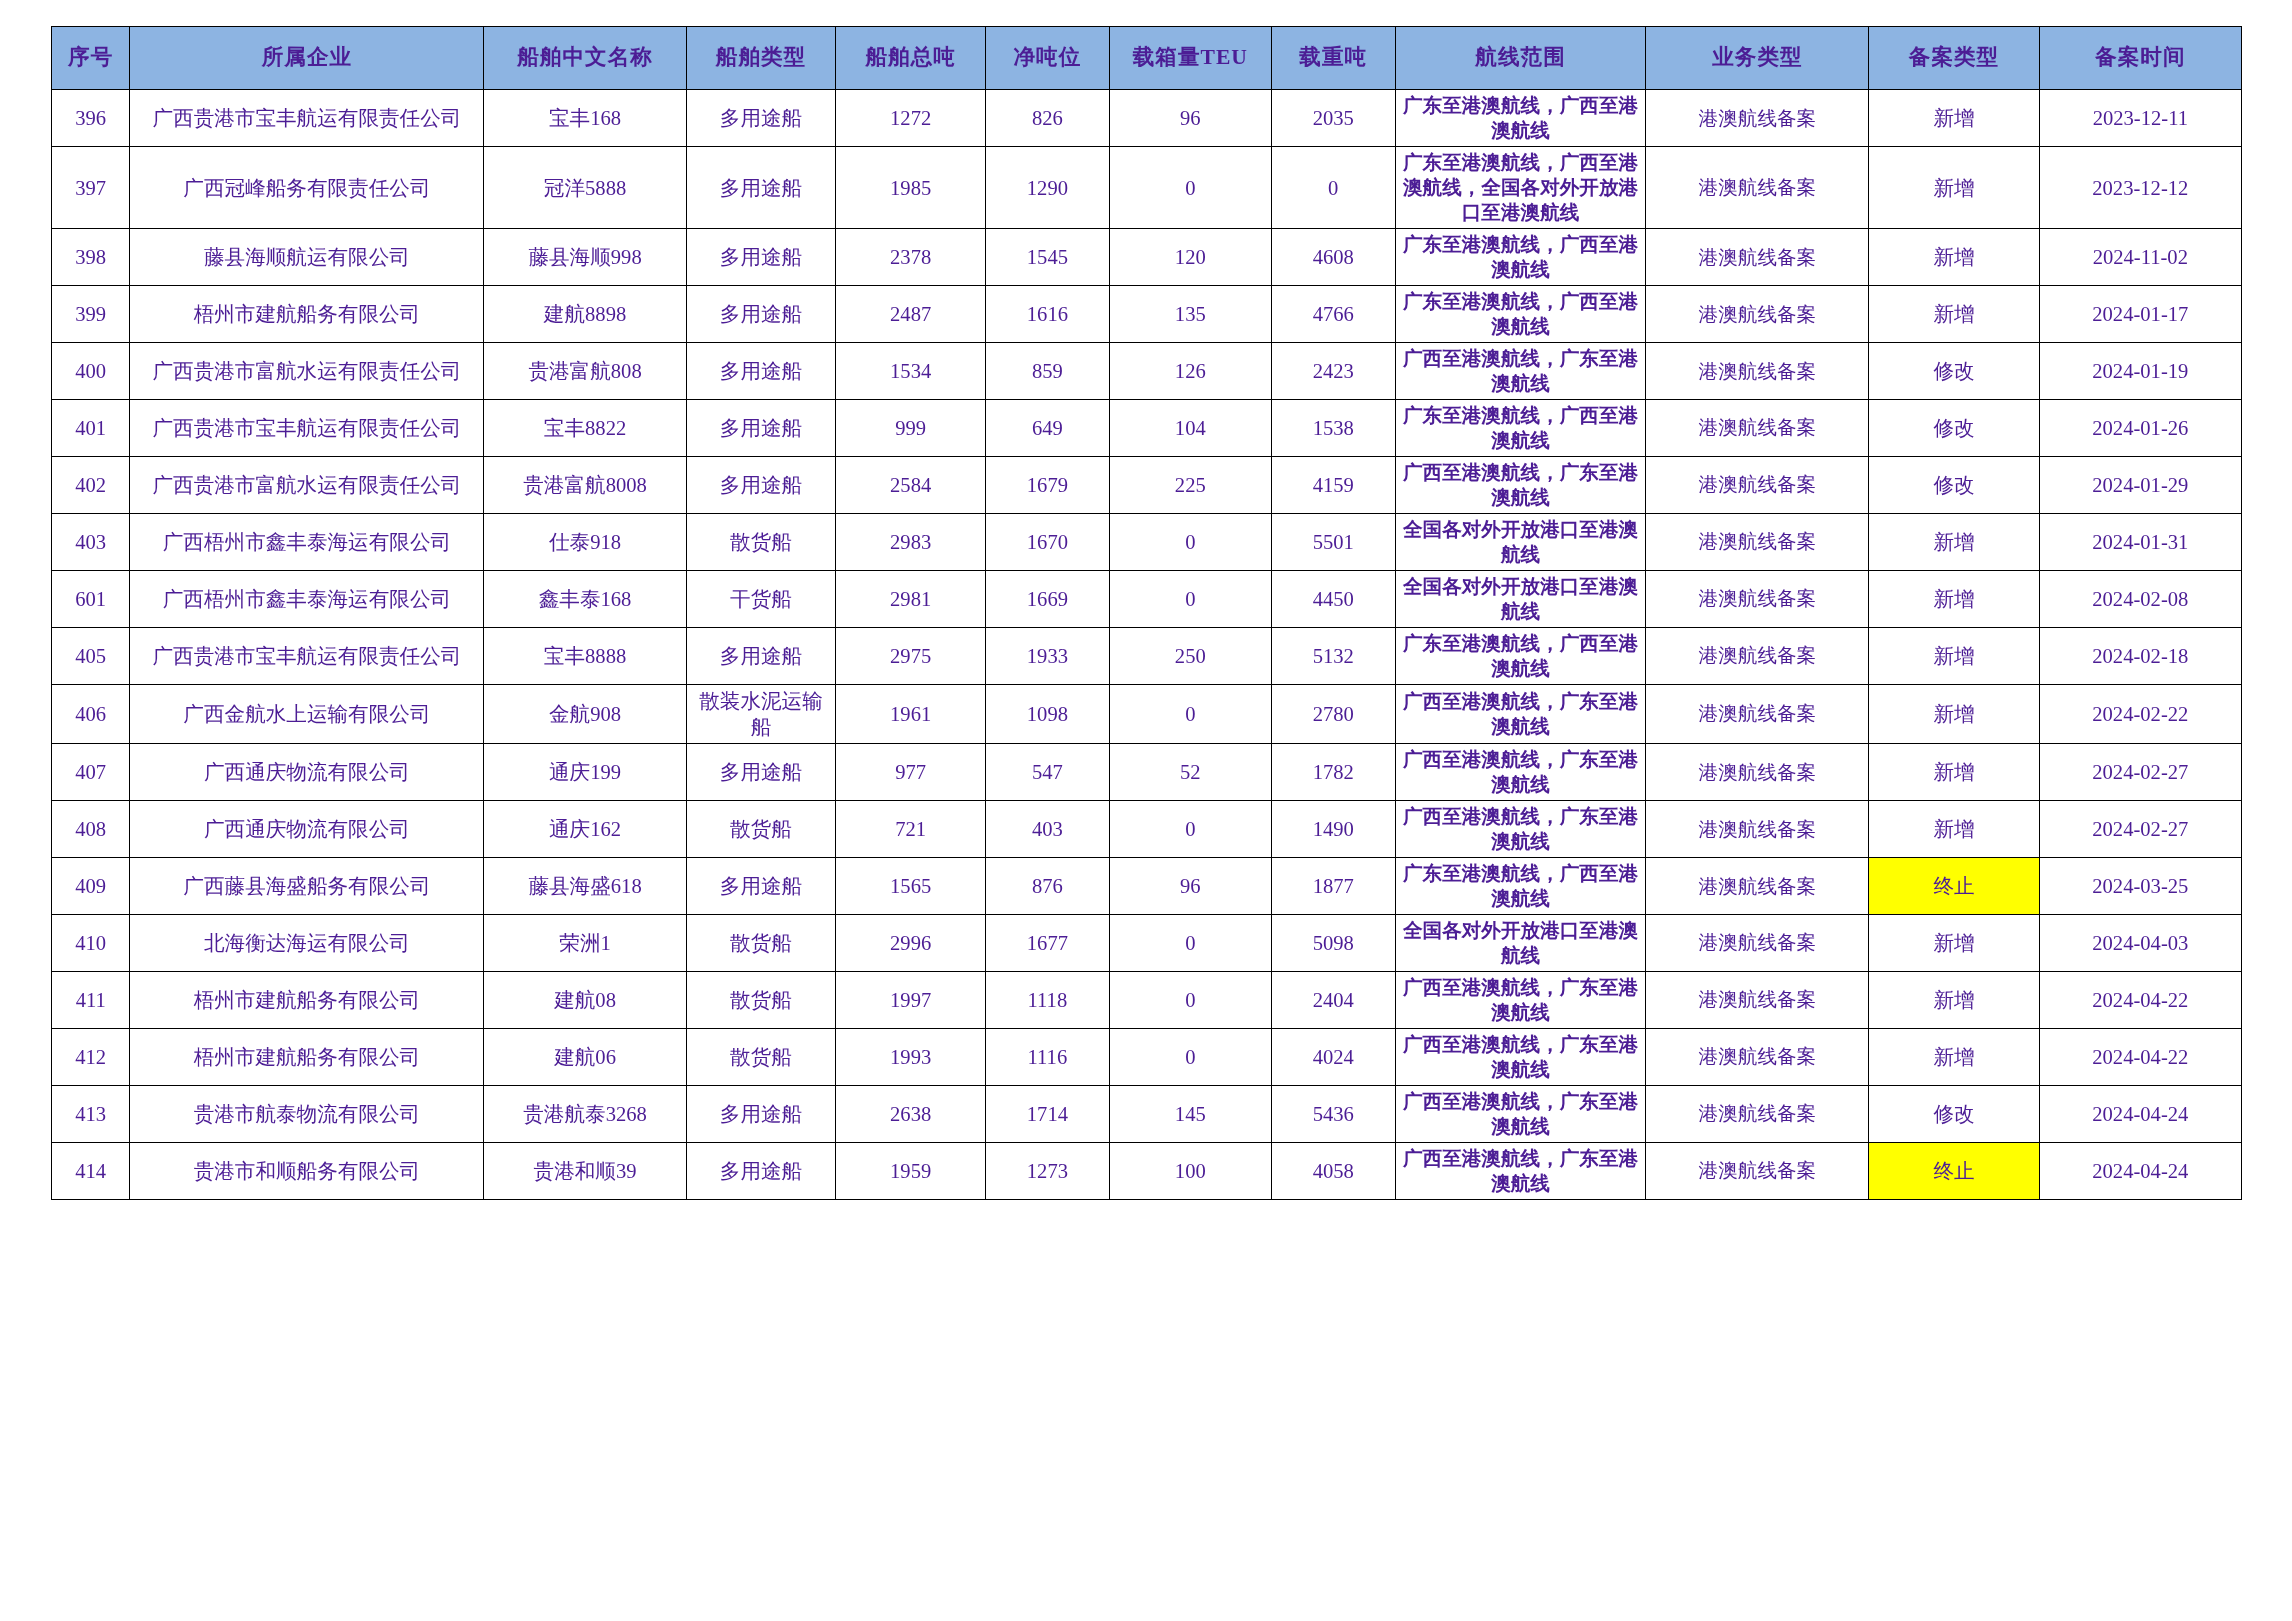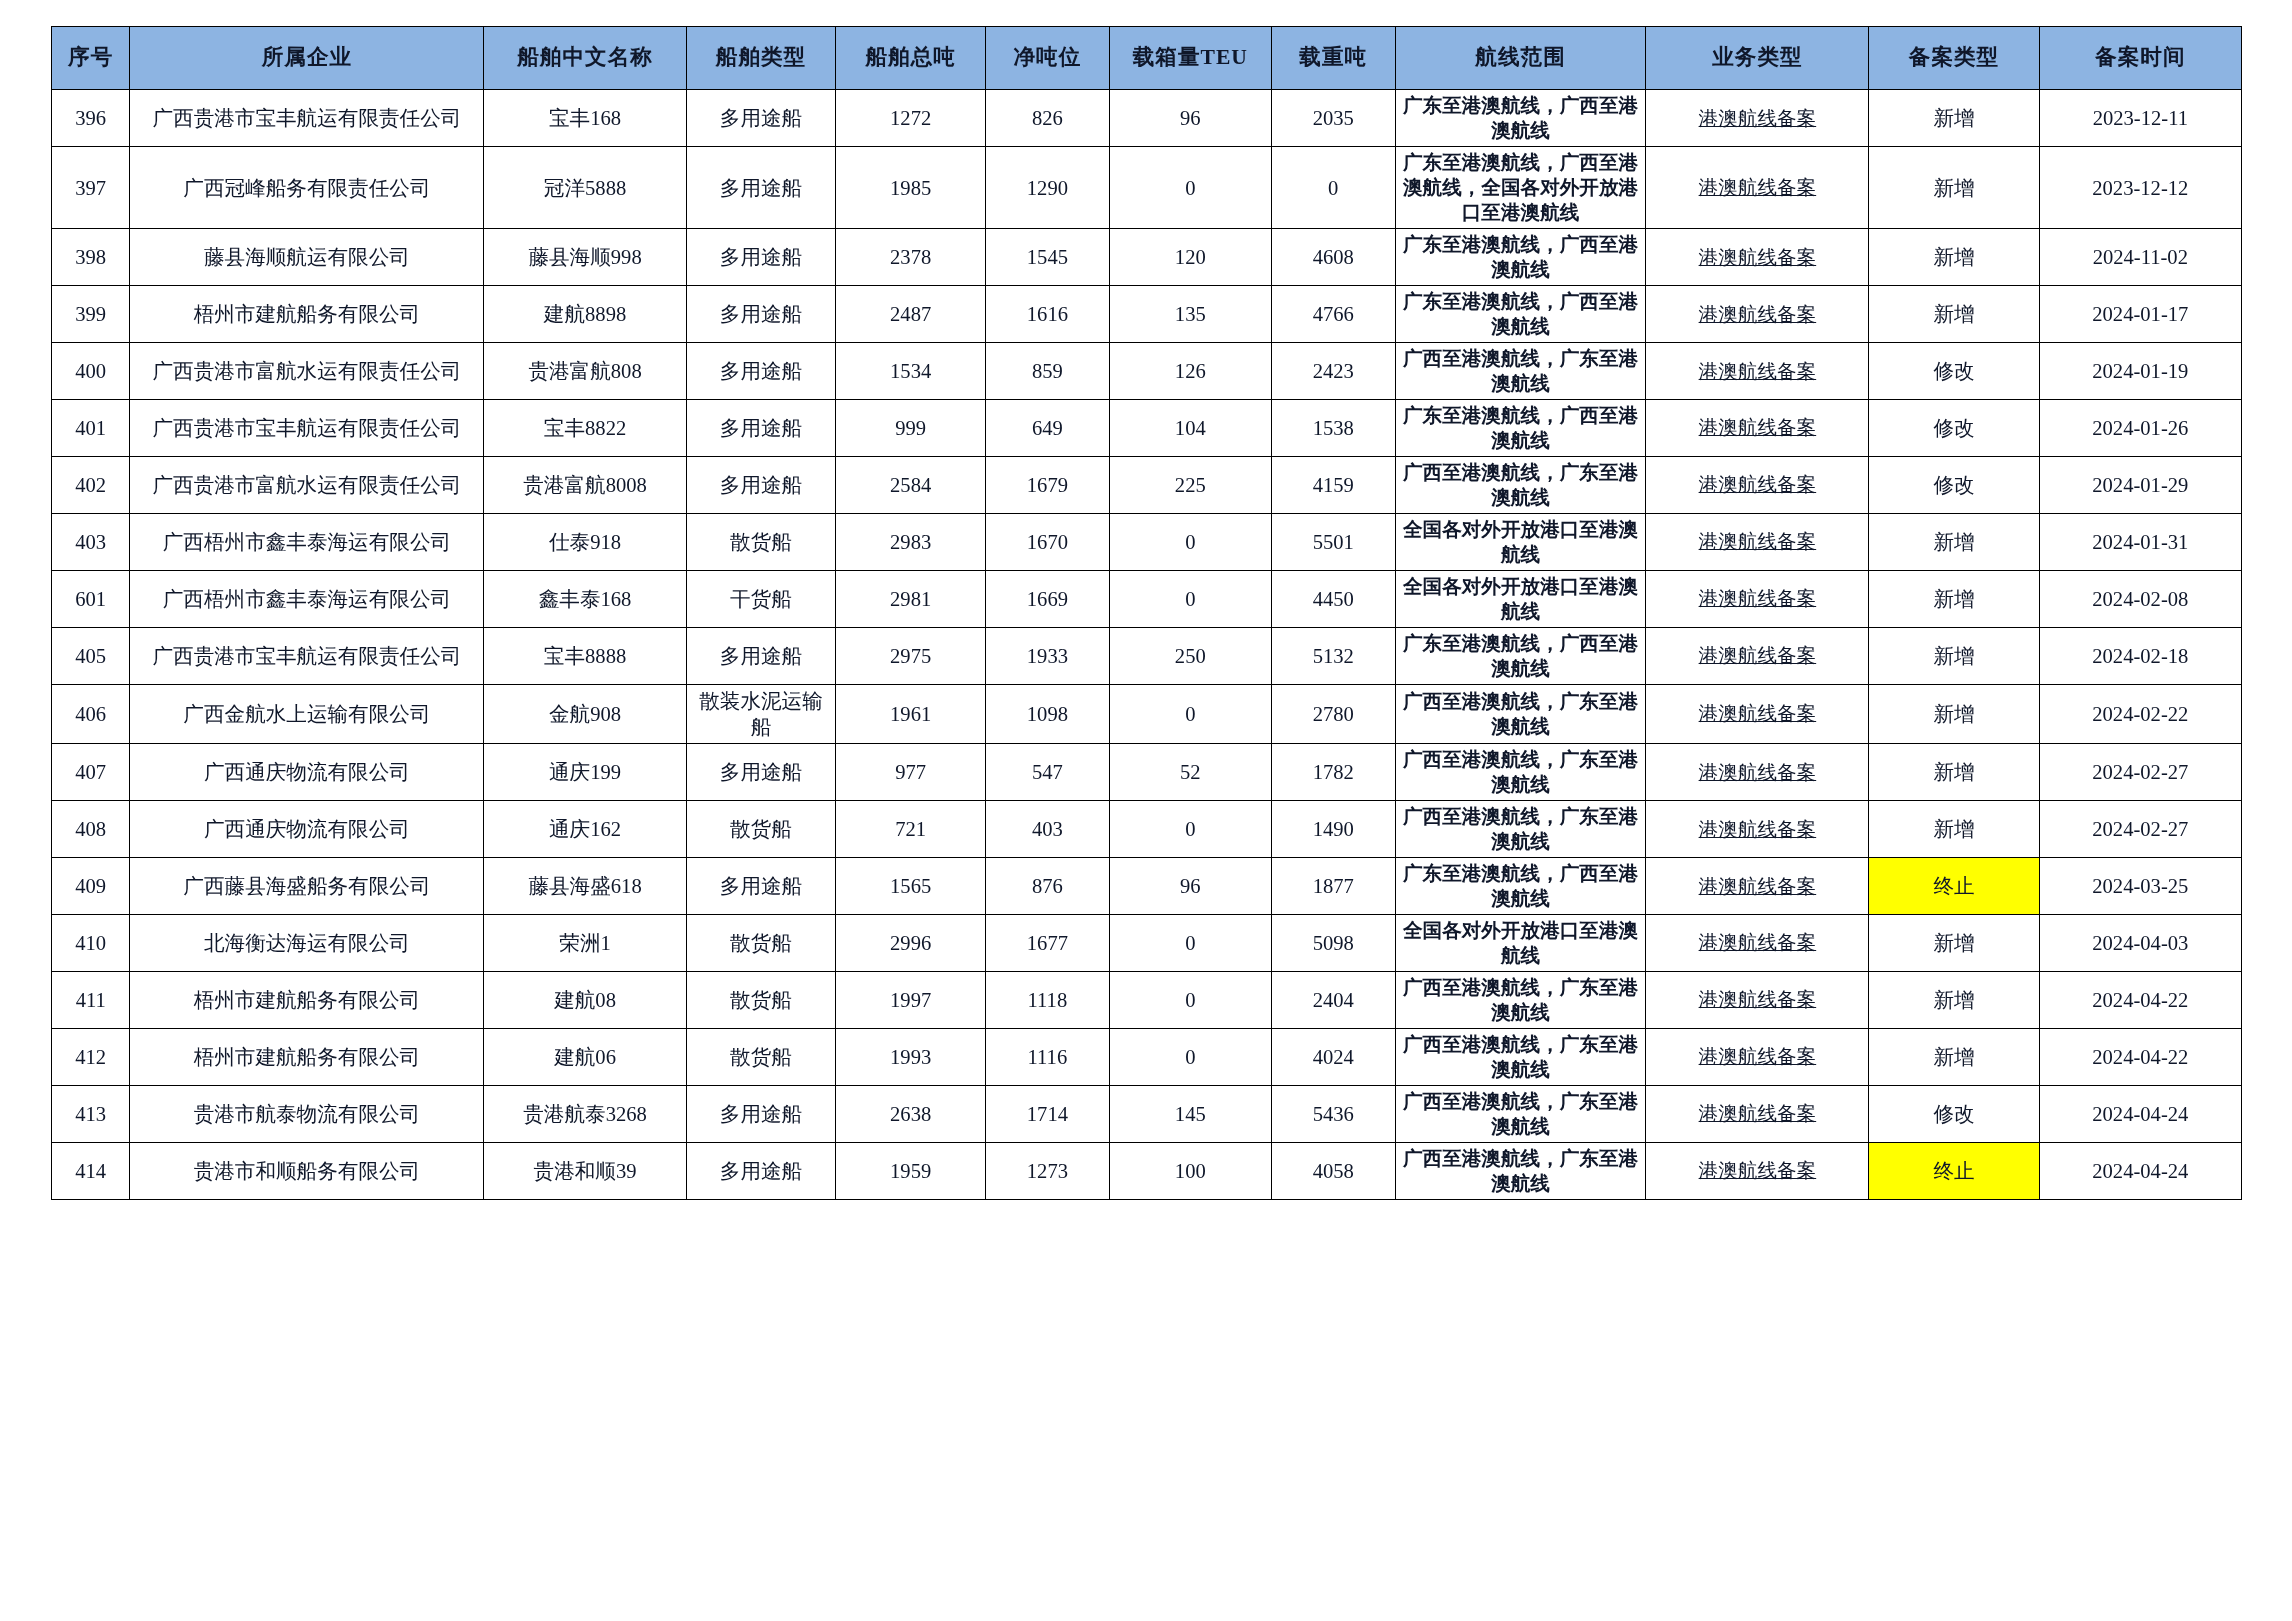--- a/index.html
+++ b/index.html
@@ -15,21 +15,21 @@
   }
   .page {
     padding: 25.5px 51px 0 51px;
     box-sizing: border-box;
   }
   table.ship-table {
     border-collapse: collapse;
     table-layout: fixed;
     width: 2191px;
     font-size: 20.6px;
-    color: #0f172a;
+    color: #4c1d95;
   }
   table.ship-table th,
   table.ship-table td {
     border: 1px solid #000;
     text-align: center;
     vertical-align: middle;
     padding: 2.9px 3.9px;
     line-height: 1.28;
     word-break: break-all;
   }
@@ -50,21 +50,20 @@
     font-weight: bold;
   }
   td.cell-company {
     font-size: 20.6px;
     line-height: 1.22;
     padding: 2px 4.9px;
   }
   td.cell-biz {
     font-size: 19.6px;
     letter-spacing: 0px;
-    text-decoration: underline;
   }
   td.highlight {
     background: #ffff00;
     margin-left: 39px;
   }
   
   col.c-idx     { width: 76px; }
   col.c-company { width: 343px; }
   col.c-name    { width: 196px; }
   col.c-type    { width: 145px; }

